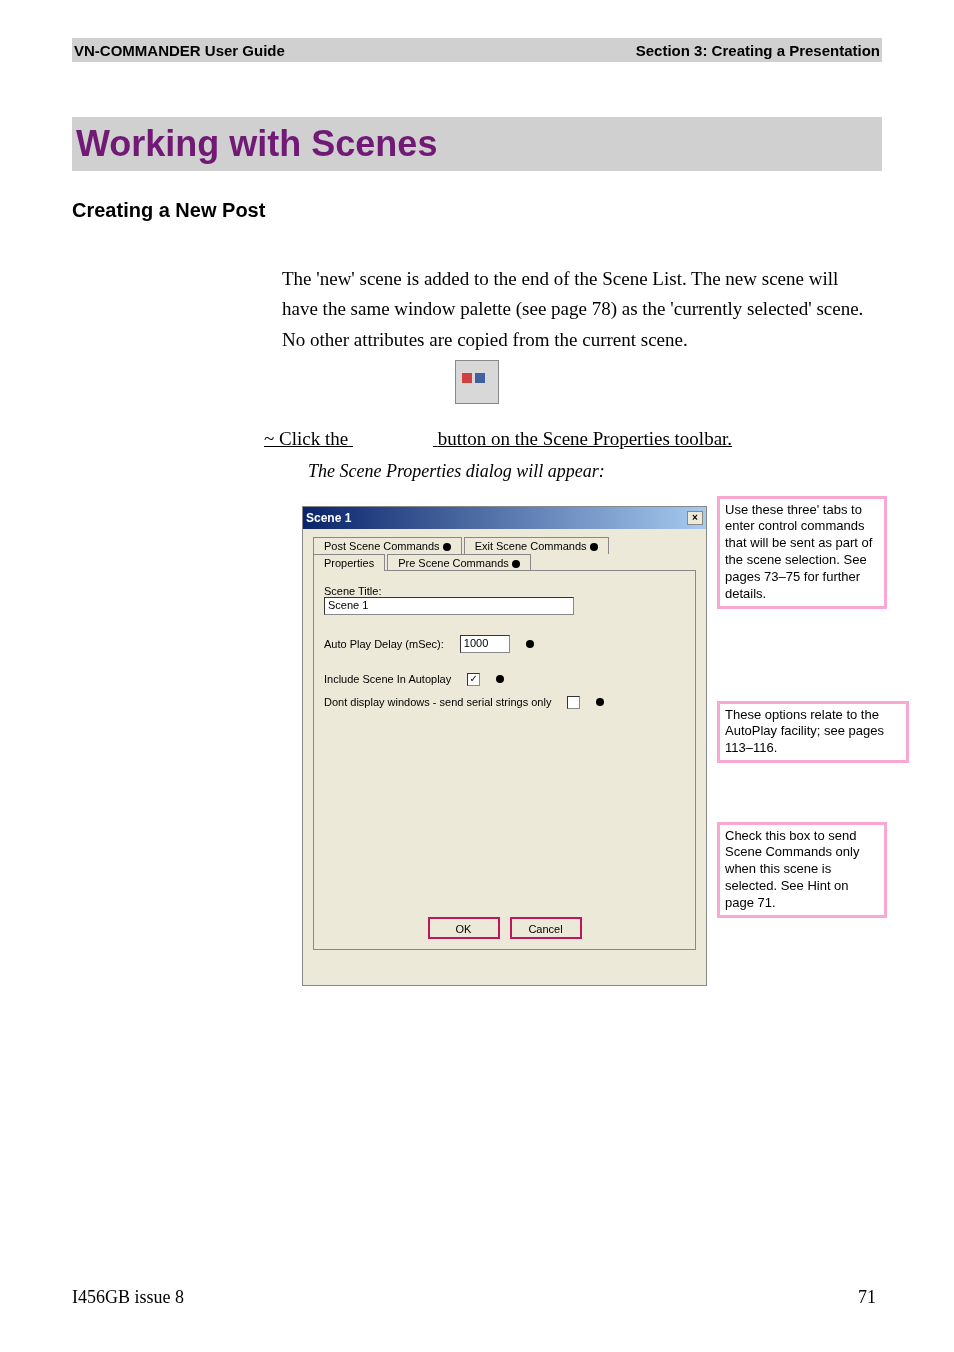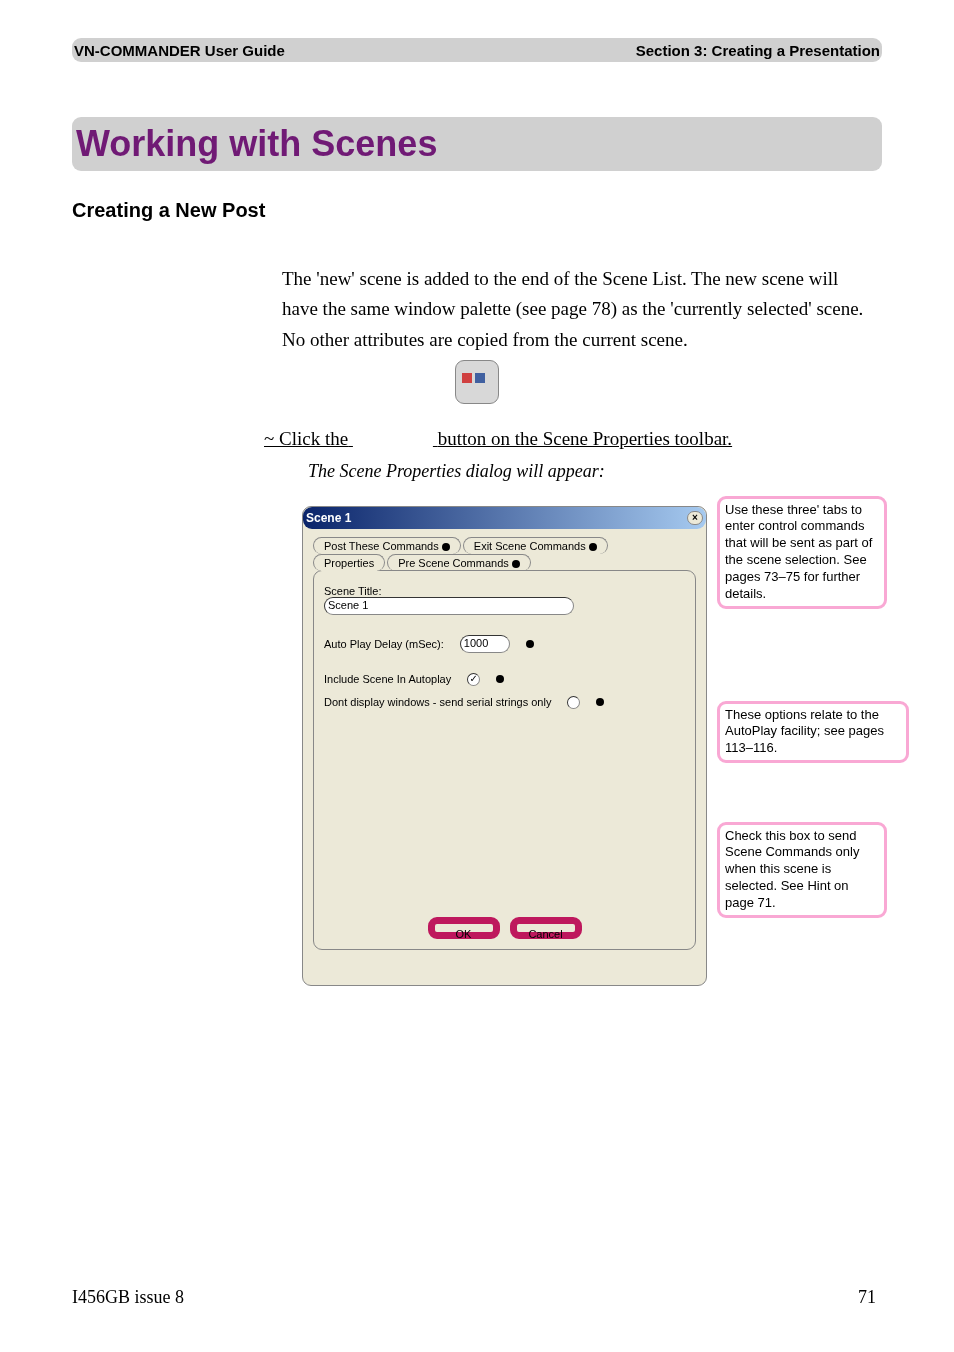--- a/index.html
+++ b/index.html
@@ -1,19 +1,18 @@
 <!DOCTYPE html>
 <html><head>
   <meta charset="utf-8">
   <style>
     * {
       margin: 0;
       padding: 0;
       box-sizing: border-box;
-      border-radius: 9px;
     }
     body {
       font-family: Georgia, 'Times New Roman', serif;
       background: #fff;
       width: 954px;
       height: 1352px;
       position: relative;
     }
     .header-bar {
       background: #d0d0d0;
@@ -214,21 +213,21 @@
       position: absolute;
       bottom: 10px;
       left: 50%;
       transform: translateX(-50%);
       display: flex;
       gap: 10px;
     }
     .dlg-btn {
       width: 72px;
       height: 22px;
-      border: 7px solid #be185d;
+      border: 2px solid #be185d;
       background: #ece9d8;
       font-size: 11px;
       text-align: center;
       line-height: 20px;
     }
     .annot-box {
       position: absolute;
       border: 3px solid #f9a8d4;
       font-family: Arial, sans-serif;
       font-size: 13px;
@@ -285,21 +284,21 @@
 
 <div class="italic-line">The Scene Properties dialog will appear:</div>
 
 <div class="dialog-area">
   <div class="dialog-box">
     <div class="dialog-titlebar">
       <span>Scene 1</span>
       <span class="close-btn">×</span>
     </div>
     <div class="tabs-row">
-      <div class="tab"><span>Post These Commands</span> <span class="dot"></span></div>
+      <div class="tab"><span>Post Scene Commands</span> <span class="dot"></span></div>
       <div class="tab"><span>Exit Scene Commands</span> <span class="dot"></span></div>
     </div>
     <div class="tabs-row-line2">
       <div class="tab active">Properties</div>
       <div class="tab"><span>Pre Scene Commands</span> <span class="dot"></span></div>
     </div>
     <div class="tab-body">
       <span class="field-label">Scene Title:</span>
       <div class="text-input">Scene 1</div>
 

